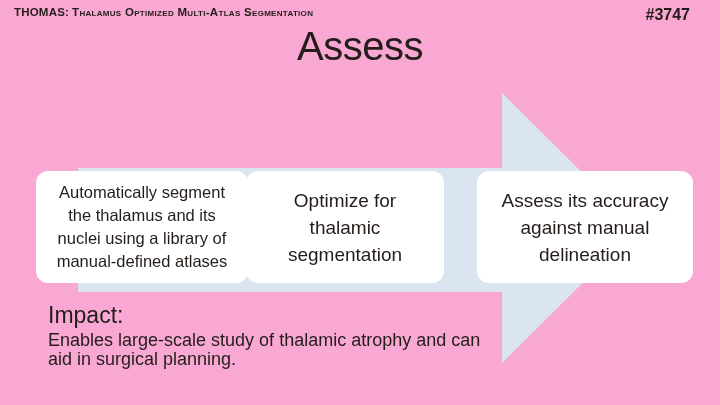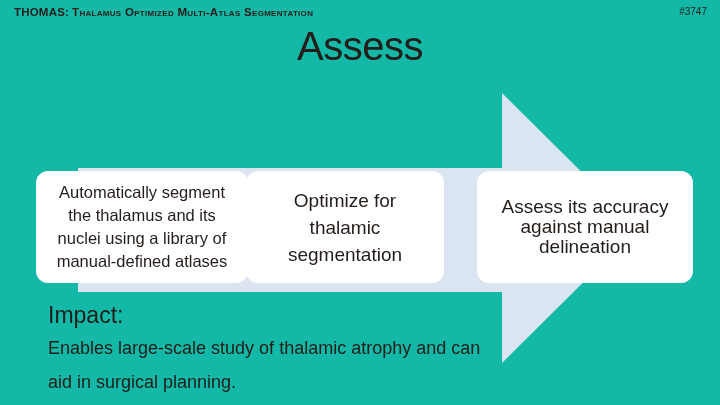--- a/index.html
+++ b/index.html
@@ -3,39 +3,39 @@
 <meta charset="utf-8">
 <style>
   html,body{margin:0;padding:0;}
   body{
     width:720px;height:405px;
     background:#ffffff;
     font-family:"Liberation Sans", sans-serif;
     overflow:hidden;
     position:relative;
   }
-  .slide{position:absolute;inset:0;background:#14b8a6;}
+  .slide{position:absolute;inset:0;background:#f9a8d4;}
 
   
   .hdr{
     position:absolute;top:6px;left:14px;right:70px;
     font-size:11.5px;color:#241d1a;
     white-space:nowrap;
   }
   .hdr-prefix{font-weight:700;letter-spacing:.2px;}
   .hdr-title{
     font-weight:600;
     font-variant:small-caps;
     font-variant-caps:small-caps;
     letter-spacing:.3px;
     margin-left:3px;
   }
   .poster-num{
-    position:absolute;top:6px;right:13px;
-    font-size:10px;font-weight:400;color:#241d1a;
+    position:absolute;top:6px;right:30px;
+    font-size:16px;font-weight:700;color:#241d1a;
   }
 
   
   .title{
     position:absolute;top:24px;left:0;right:0;
     margin:0;text-align:center;
     font-size:40px;font-weight:400;color:#241d1a;
     letter-spacing:-0.5px;
   }
 
@@ -47,30 +47,30 @@
     display:flex;align-items:center;justify-content:center;
     text-align:center;color:#241d1a;
     box-sizing:border-box;
   }
   .step-text{white-space:pre-line;}
   .box-1{left:36px;width:212px;}
   .box-1 .step-text{font-size:16.5px;line-height:23px;}
   .box-2{left:246px;width:198px;}
   .box-2 .step-text{font-size:19px;line-height:27px;}
   .box-3{left:477px;width:216px;}
-  .box-3 .step-text{font-size:19px;line-height:20px;}
+  .box-3 .step-text{font-size:19px;line-height:27px;}
 
   
   .impact-label{
     position:absolute;left:48px;top:302px;
     font-size:23px;color:#241d1a;
   }
   .impact-text{
     position:absolute;left:48px;top:331px;width:500px;
-    font-size:18px;line-height:34px;color:#241d1a;
+    font-size:18px;line-height:19px;color:#241d1a;
     white-space:pre-line;
   }
 </style>
 </head>
 <body>
 
 <div class="slide">
 
   <div class="hdr">
     <span class="hdr-prefix">THOMAS:</span><span class="hdr-title">Thalamus Optimized Multi-Atlas Segmentation</span>

